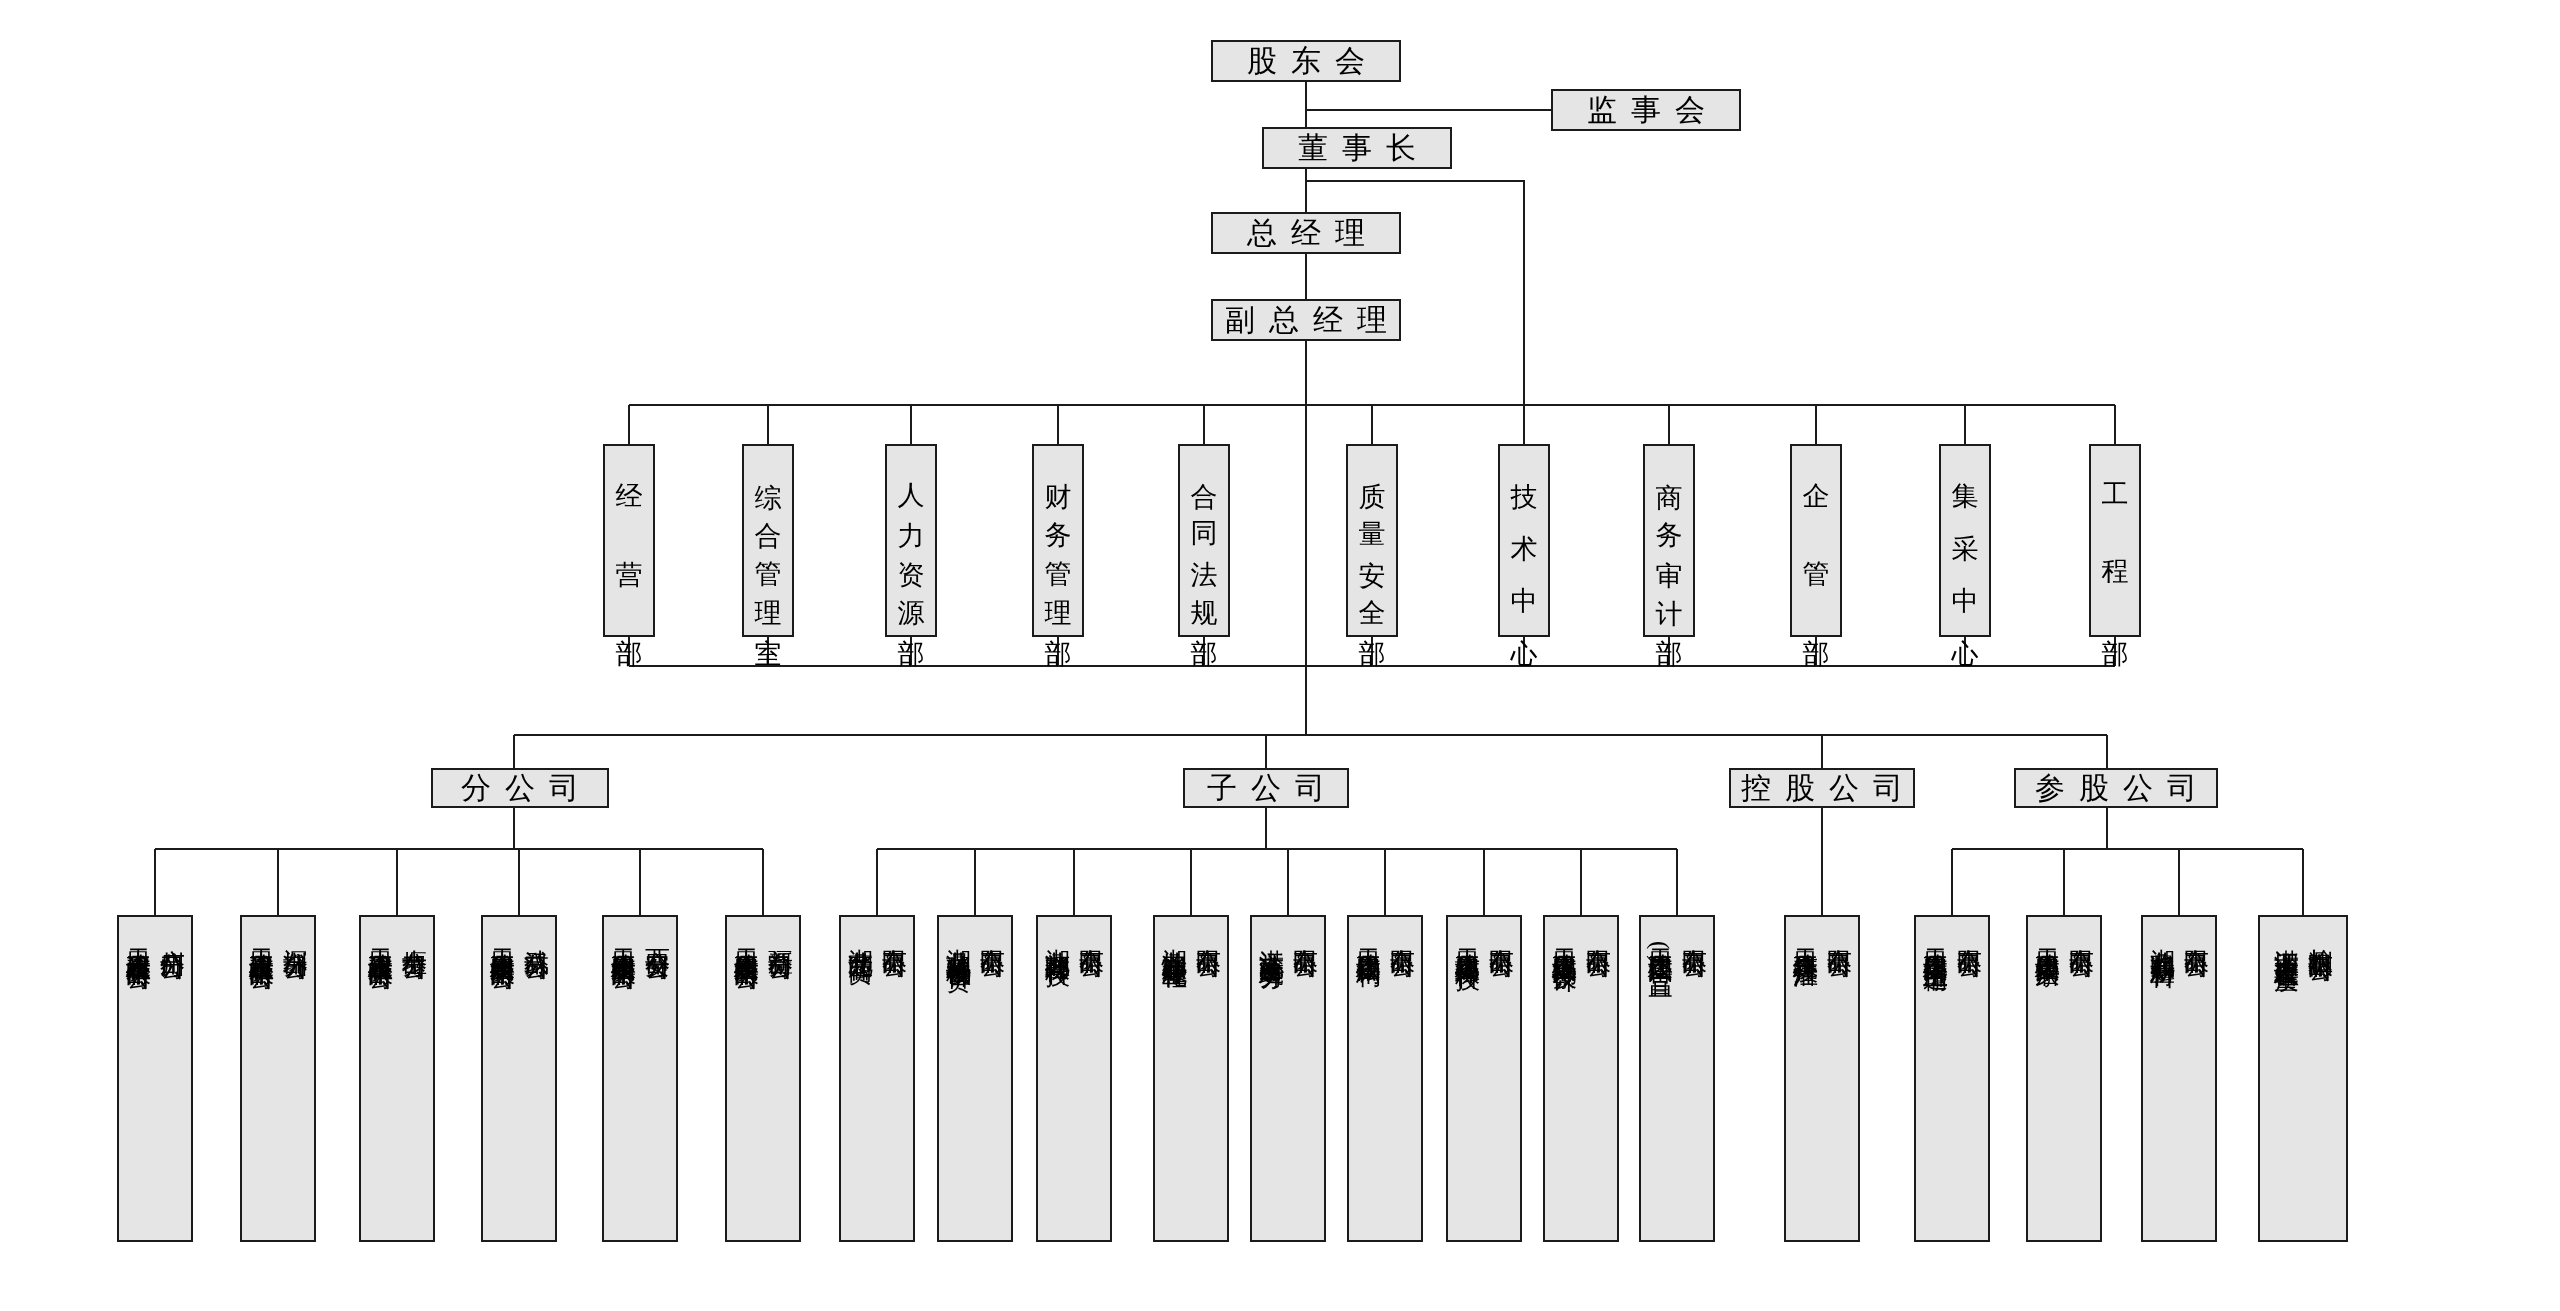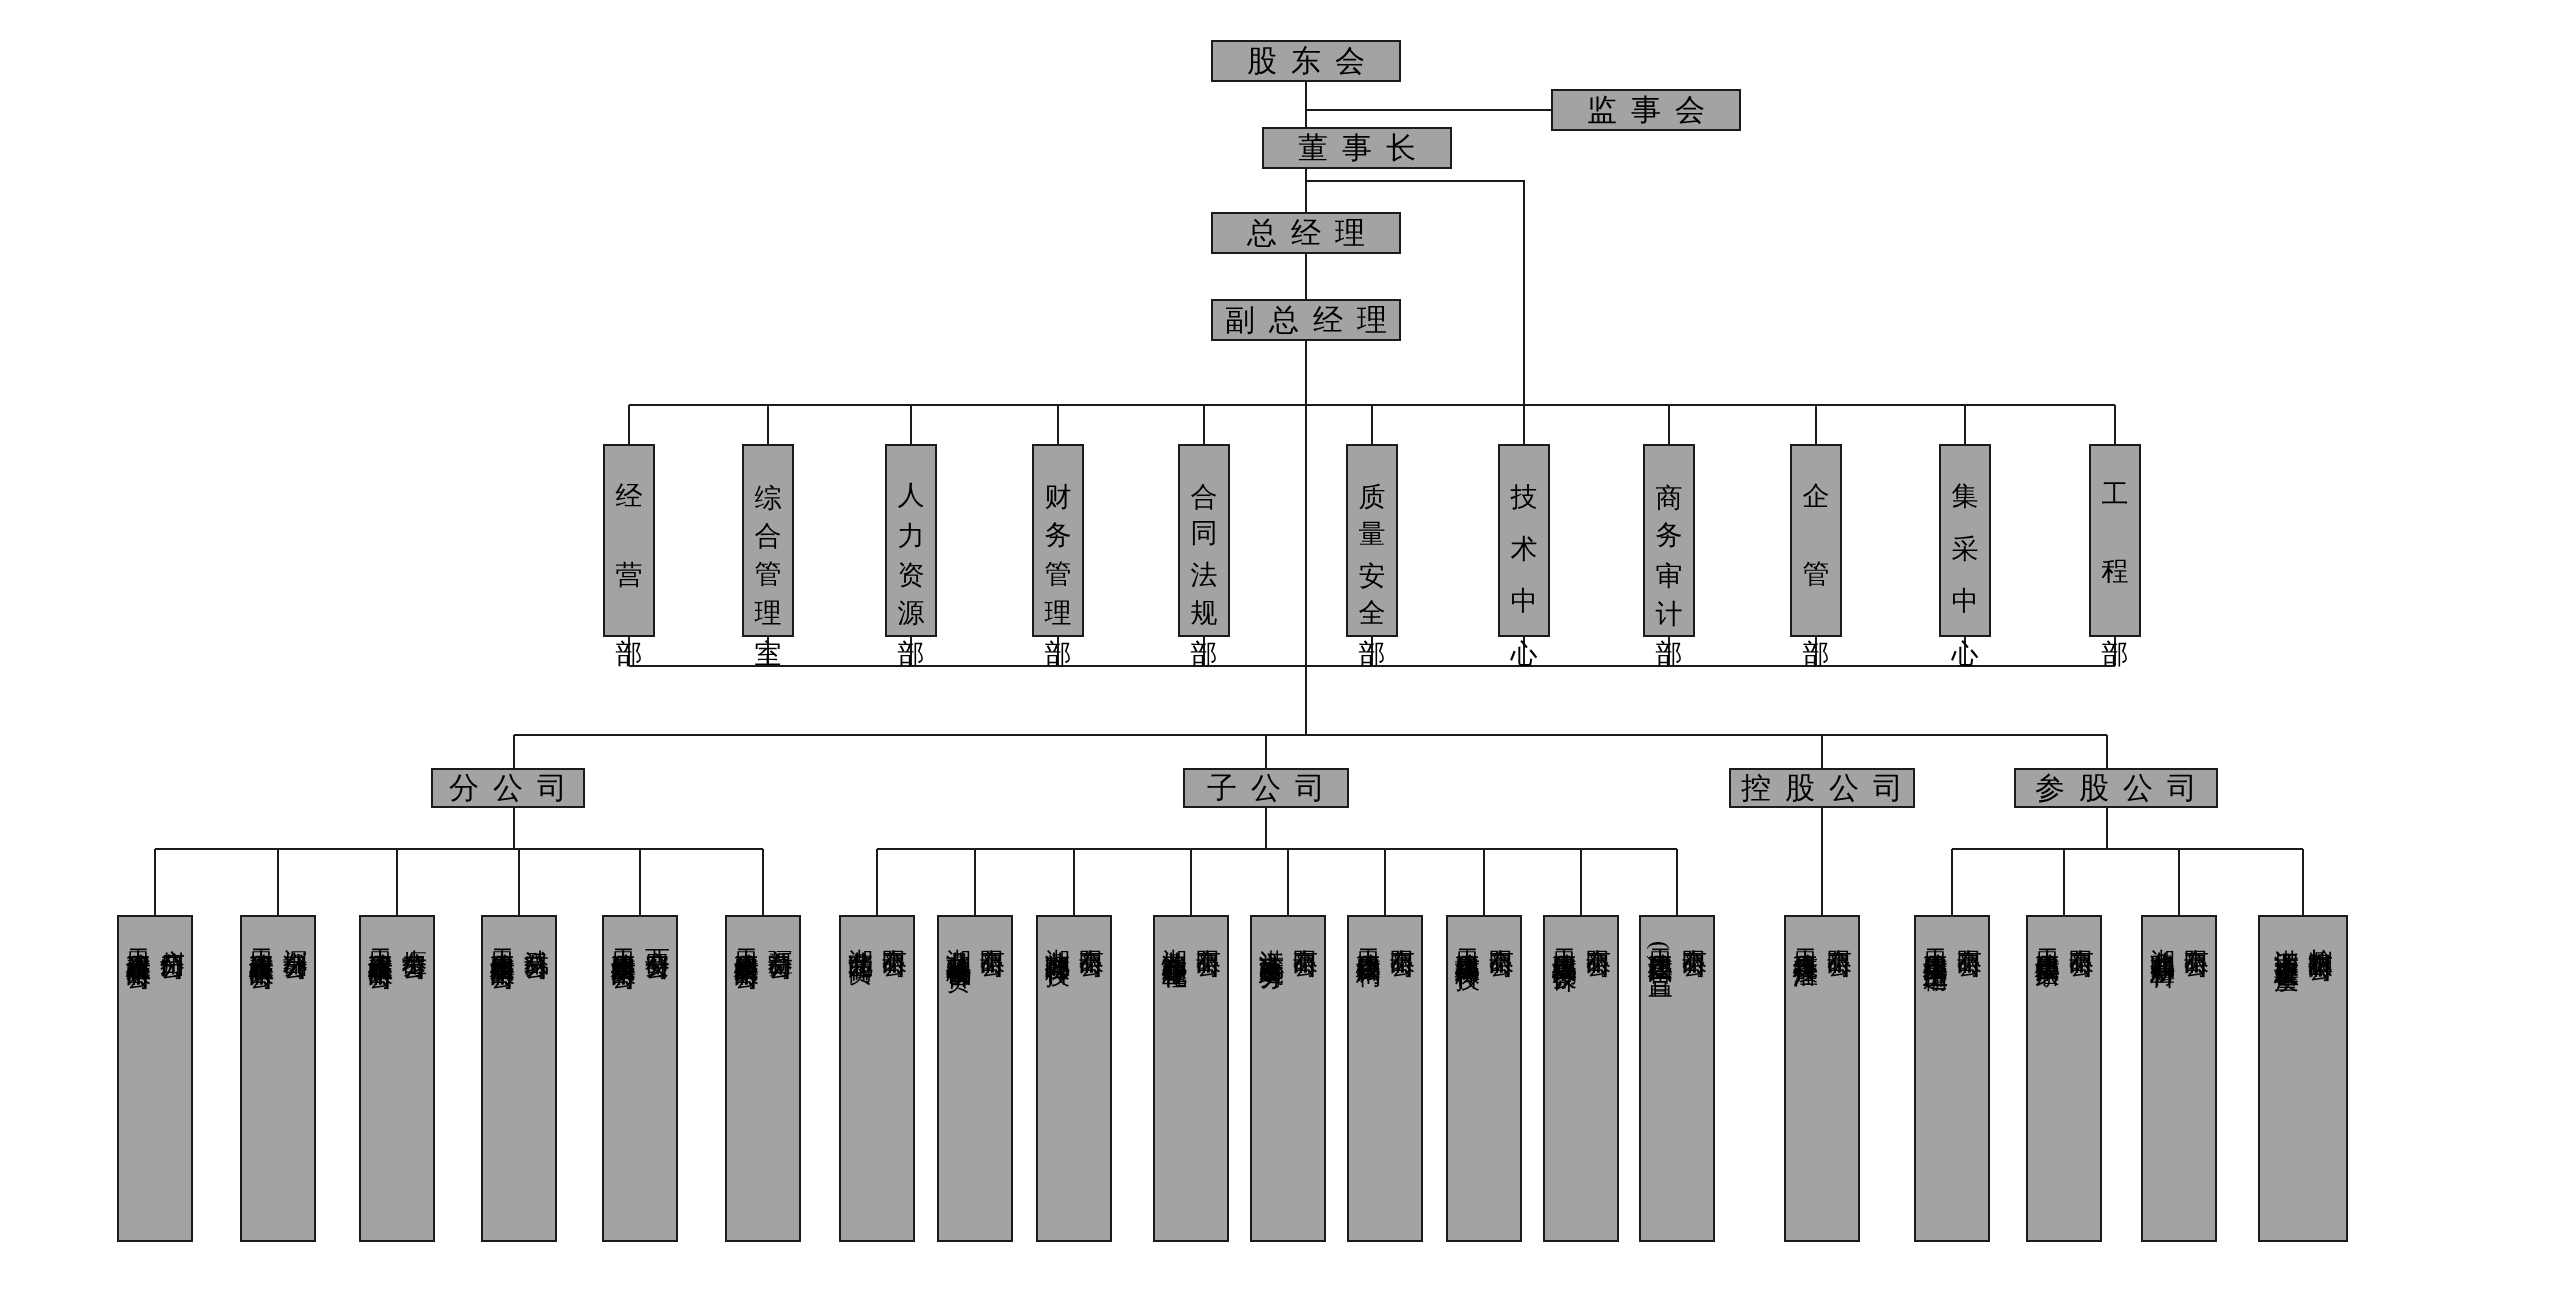--- a/index.html
+++ b/index.html
@@ -3,21 +3,21 @@
 <meta charset="utf-8">
 <style>
   * { margin:0; padding:0; box-sizing:border-box; }
   html, body { background:#ffffff; }
   .canvas {
     position:relative; width:2560px; height:1311px; background:#ffffff;
     font-family:"Liberation Serif","DejaVu Serif",serif; color:#000;
   }
   .ln { position:absolute; background:#1b1b1b; }
   .box {
-    position:absolute; border:2px solid #1b1b1b; background:#a3a3a3;
+    position:absolute; border:2px solid #1b1b1b; background:#e5e5e5;
     display:flex; align-items:center; justify-content:center;
   }
   .hlabel {
     font-size:30px; letter-spacing:14px; margin-right:-14px; white-space:nowrap;
   }
   .vbox { align-items:center; }
   .vlabel {
     writing-mode:vertical-lr; font-size:27px; letter-spacing:4px;
     height:160px; text-align:justify; text-align-last:justify;
   }
@@ -149,21 +149,21 @@
   <div class="box vbox" style="left:1790px;top:444px;width:52px;height:193px;">
     <span class="vlabel">企管部</span>
   </div>
   <div class="box vbox" style="left:1939px;top:444px;width:52px;height:193px;">
     <span class="vlabel">集采中心</span>
   </div>
   <div class="box vbox" style="left:2089px;top:444px;width:52px;height:193px;">
     <span class="vlabel">工程部</span>
   </div>
 
-  <div class="box" style="left:431px;top:768px;width:154px;height:40px;">
+  <div class="box" style="left:431px;top:768px;width:178px;height:40px;">
     <span class="hlabel">分公司</span>
   </div>
   <div class="box" style="left:1183px;top:768px;width:166px;height:40px;">
     <span class="hlabel">子公司</span>
   </div>
   <div class="box" style="left:1729px;top:768px;width:186px;height:40px;">
     <span class="hlabel">控股公司</span>
   </div>
   <div class="box" style="left:2014px;top:768px;width:204px;height:40px;">
     <span class="hlabel">参股公司</span>

